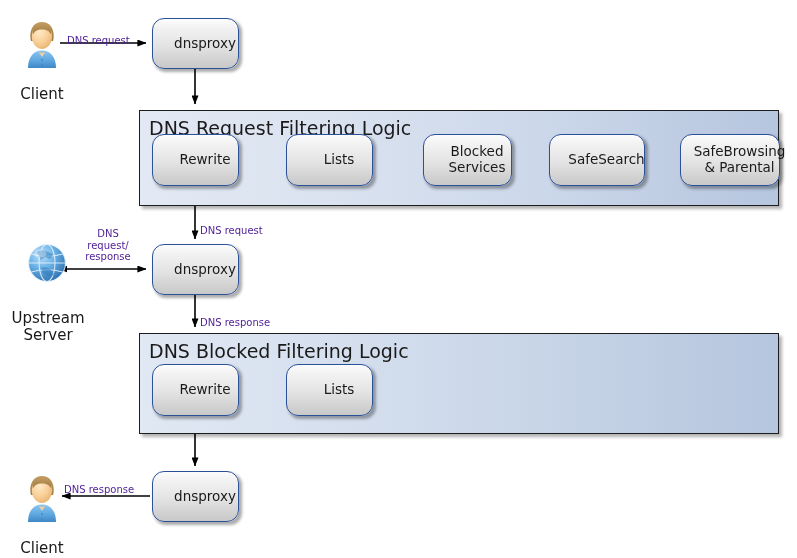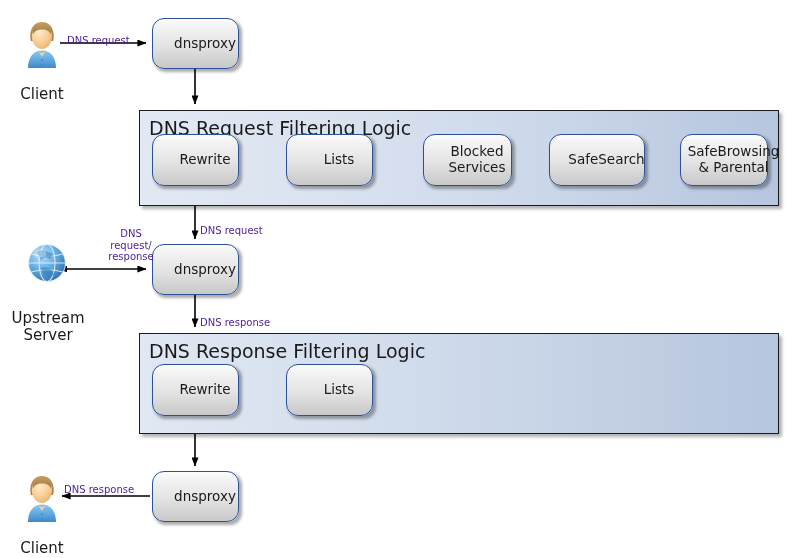--- a/index.html
+++ b/index.html
@@ -205,27 +205,27 @@
 <div class="node" style="left:286px; top:134px; width:87px; height:52px;">
   <span>Lists</span>
 </div>
 <div class="node" style="left:417px; top:134px; width:89px; height:52px;margin-left:6px;">
   <span>Blocked
 Services</span>
 </div>
 <div class="node" style="left:549px; top:134px; width:96px; height:52px;">
   <span>SafeSearch</span>
 </div>
-<div class="node" style="left:680px; top:134px; width:88px; height:52px;">
+<div class="node" style="left:680px; top:134px; width:100px; height:52px;">
   <span>SafeBrowsing
 &amp; Parental</span>
 </div>
 
 <div class="group resp" style="left:139px; top:333px; width:640px; height:101px;">
-  <div class="group-title">DNS Response Filtering Logic</div>
+  <div class="group-title">DNS Blocked Filtering Logic</div>
 </div>
 
 <div class="node" style="left:152px; top:364px; width:87px; height:52px;">
   <span>Rewrite</span>
 </div>
 <div class="node" style="left:286px; top:364px; width:87px; height:52px;">
   <span>Lists</span>
 </div>
 
 <div class="node" style="left:152px; top:18px; width:87px; height:51px;">
@@ -248,21 +248,21 @@
 <div class="caption" style="left:12px; top:522px; width:60px;">
   <span>Client</span>
 </div>
 
 <div class="edge-label" style="left:67px; top:23px;">
   <span>DNS request</span>
 </div>
 <div class="edge-label" style="left:200px; top:213px;">
   <span>DNS request</span>
 </div>
-<div class="edge-label center" style="left:76px; top:216px; width:64px;margin-left:23px;">
+<div class="edge-label center" style="left:76px; top:216px; width:64px;">
   <span>DNS
 request/
 response</span>
 </div>
 <div class="edge-label" style="left:200px; top:305px;">
   <span>DNS response</span>
 </div>
 <div class="edge-label" style="left:64px; top:472px;">
   <span>DNS response</span>
 </div>

